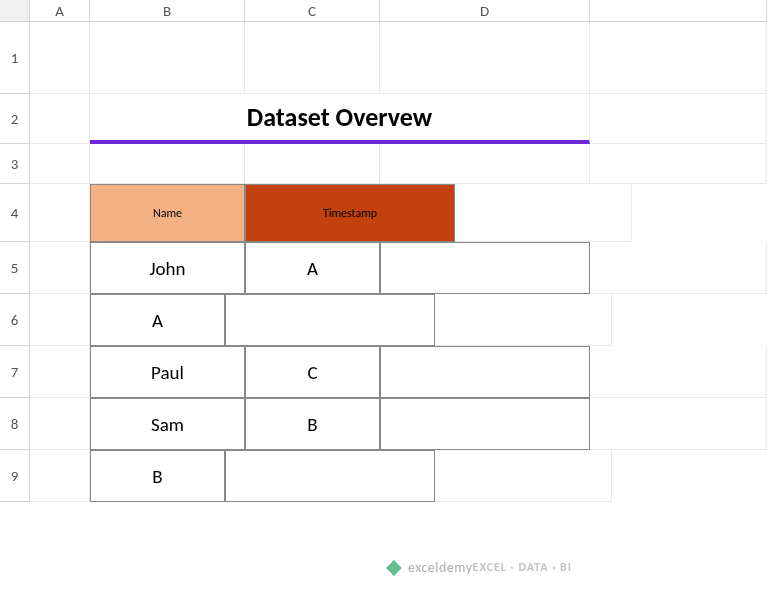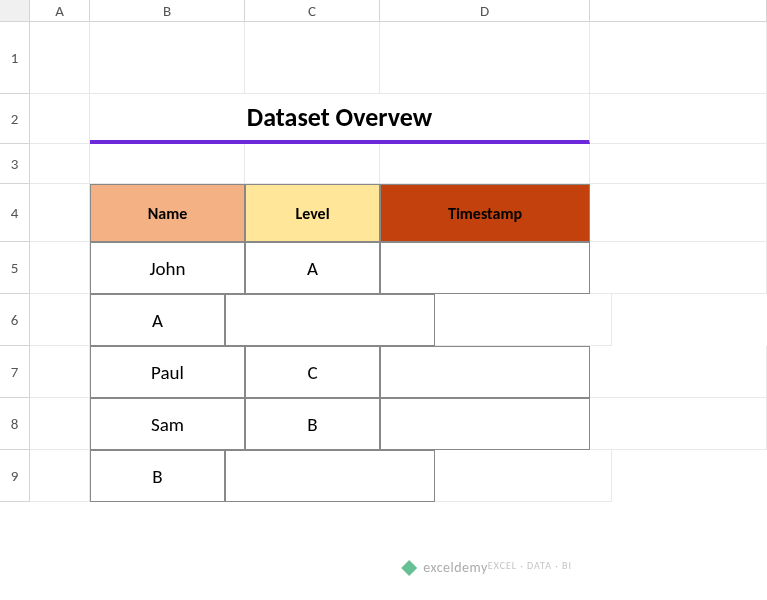--- a/index.html
+++ b/index.html
@@ -72,22 +72,22 @@
   .wE { width: 177px; }
 
   .title-cell {
     font-weight: bold;
     font-size: 26px;
     border-bottom: 4px solid #6d28d9;
     background: #fff;
     text-align: right;
   }
   .header-cell {
-    font-weight: bold;
-    font-size: 16px;
+    font-weight: normal;
+    font-size: 12px;
     border: 1px solid #888;
   }
   .h-name { background: #f4b183; }
   .h-level { background: #ffe699; }
   .h-ts { background: #c2410c; }
   .data-cell {
     border: 1px solid #888;
     background: #fff;
     font-size: 19px;
   }
@@ -116,23 +116,24 @@
     display: flex;
     flex-direction: row;
     line-height: 1;
   }
   .watermark .brand {
     font-size: 14px;
     color: #888;
     letter-spacing: 0.5px;
   }
   .watermark .tag {
-    font-size: 10px;
+    font-size: 12px;
     color: #aaa;
     letter-spacing: 1px;
+    font-weight: bold;
   }
 </style>
 </head>
 <body>
 
 <div class="grid">
 
   <div class="col-headers">
     <div class="corner"></div>
     <div class="col-header wA">A</div>
@@ -164,21 +165,20 @@
     <div class="cell wB r3"></div>
     <div class="cell wC r3"></div>
     <div class="cell wD r3"></div>
     <div class="cell wE r3"></div>
   </div>
 
   <div class="row rH">
     <div class="row-header rH">4</div>
     <div class="cell wA rH"></div>
     <div class="cell header-cell h-name wB rH">Name</div>
-    <div class="cell header-cell h-level wC rH">Level</div>
     <div class="cell header-cell h-ts wD rH">Timestamp</div>
     <div class="cell wE rH"></div>
   </div>
 
   <div class="row rD">
     <div class="row-header rD">5</div>
     <div class="cell wA rD"></div>
     <div class="cell data-cell wB rD">John</div>
     <div class="cell data-cell wC rD">A</div>
     <div class="cell data-cell wD rD"></div>

